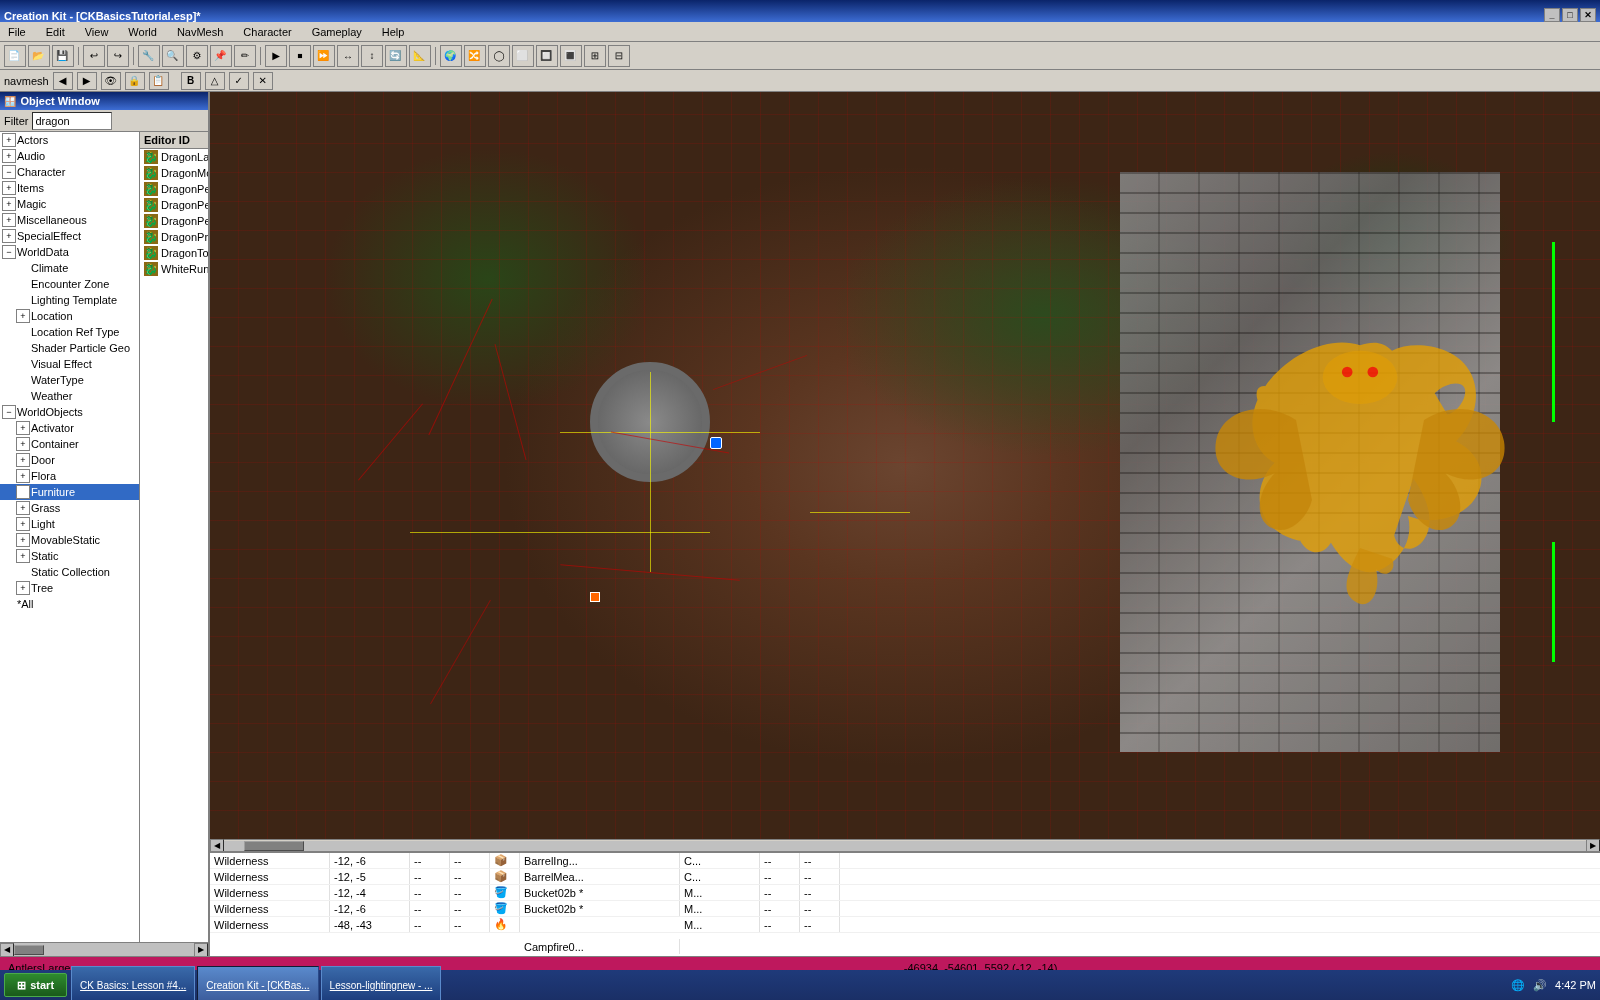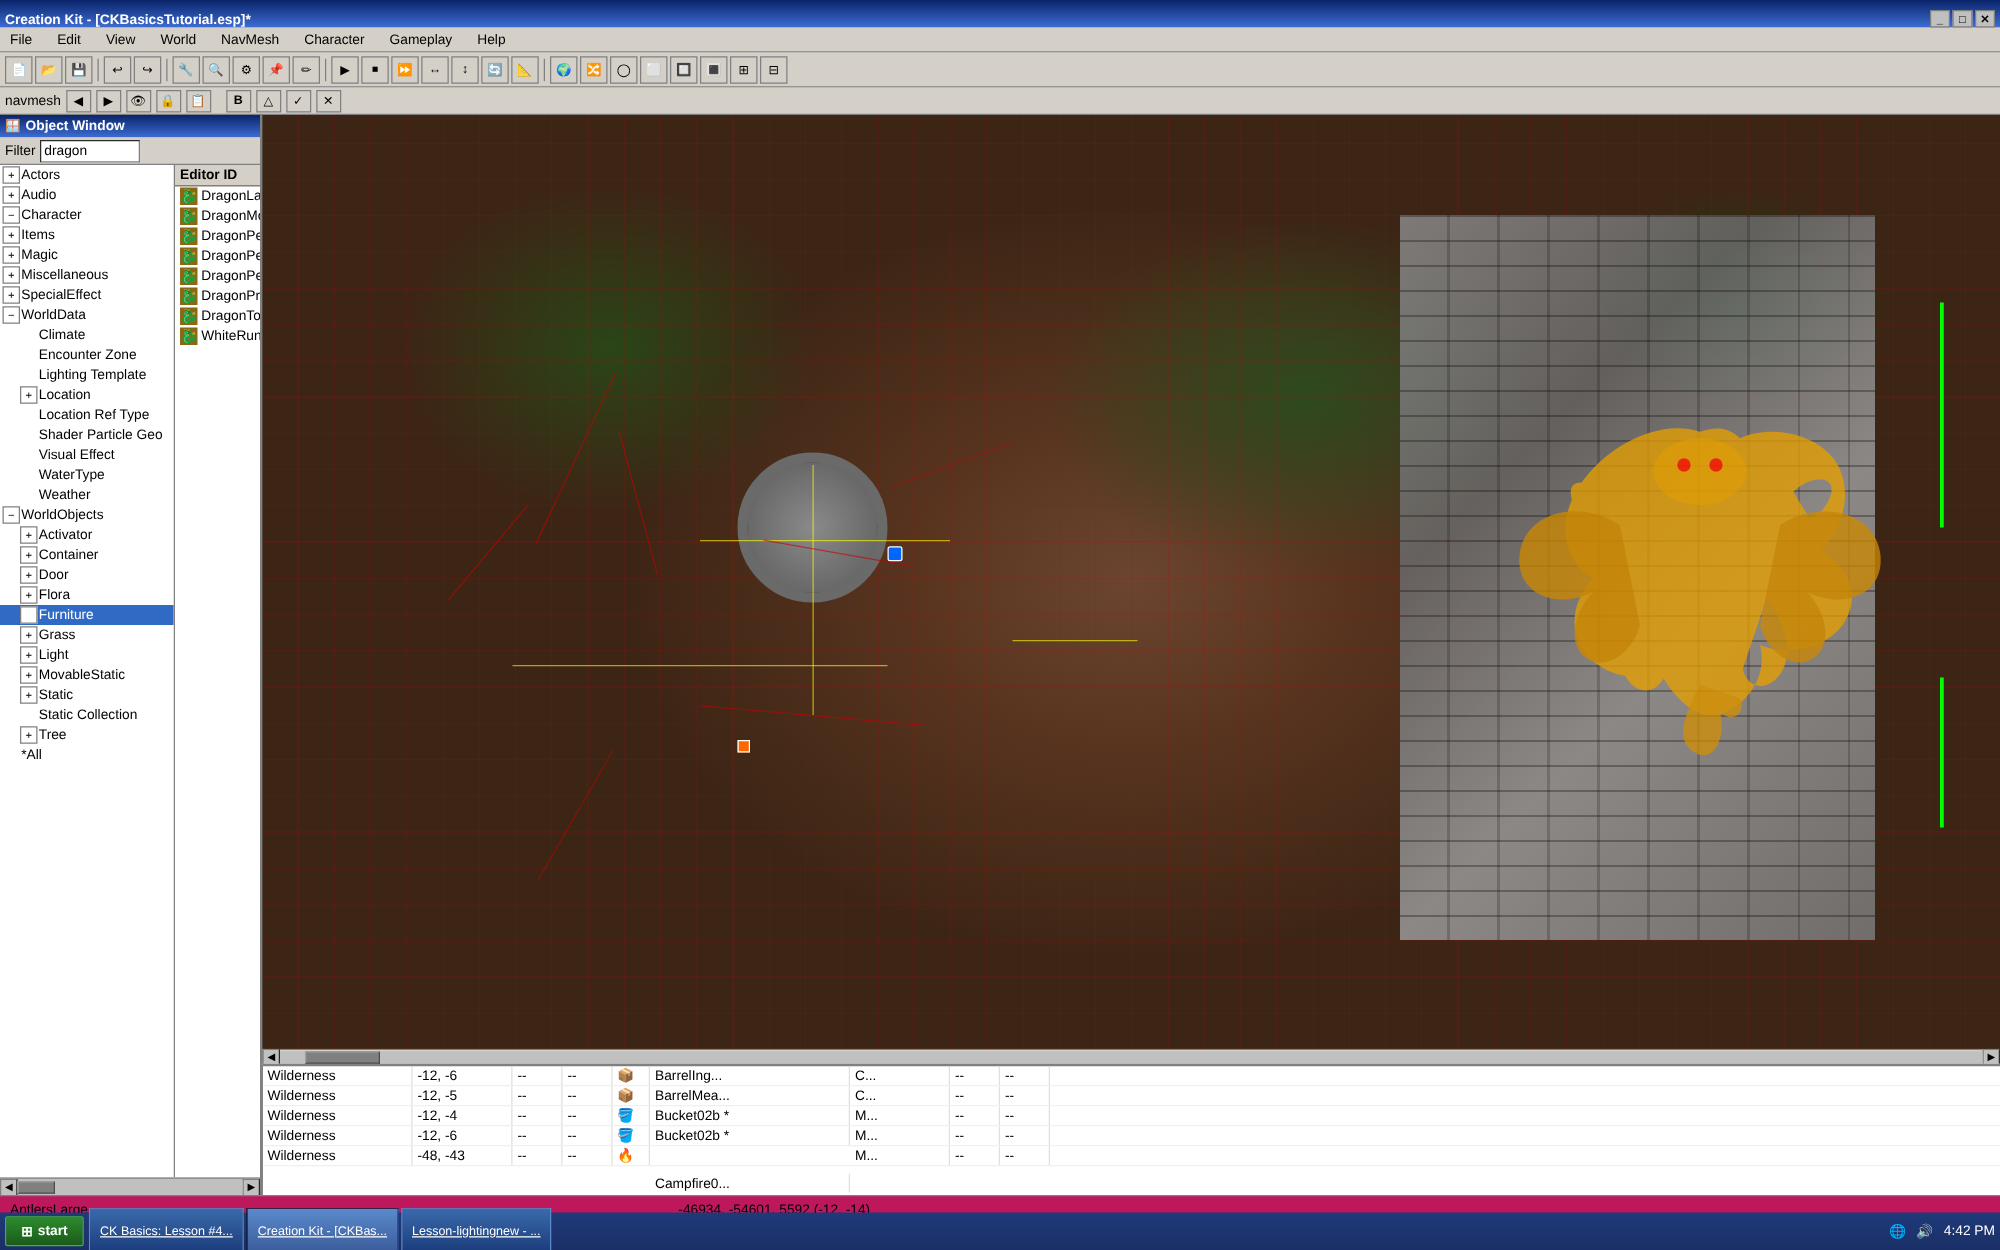--- a/index.html
+++ b/index.html
@@ -480,21 +480,21 @@
       background: #be185d;
       height: 22px;
       display: flex;
       align-items: center;
       border-top: 1px solid #808080;
       padding: 0 8px;
       gap: 20px;
       font-size: 11px;
     }
     #status-bar-left { flex: 1; }
-    #status-bar-mid { flex: 1; text-align: left; }
+    #status-bar-mid { flex: 1; text-align: right; }
     #status-bar-right { flex: 1; text-align: right; }
 
     
     #taskbar {
       position: fixed;
       bottom: 0;
       left: 0;
       right: 0;
       height: 30px;
       background: linear-gradient(to bottom, #1f3a7a, #1a2f66);

